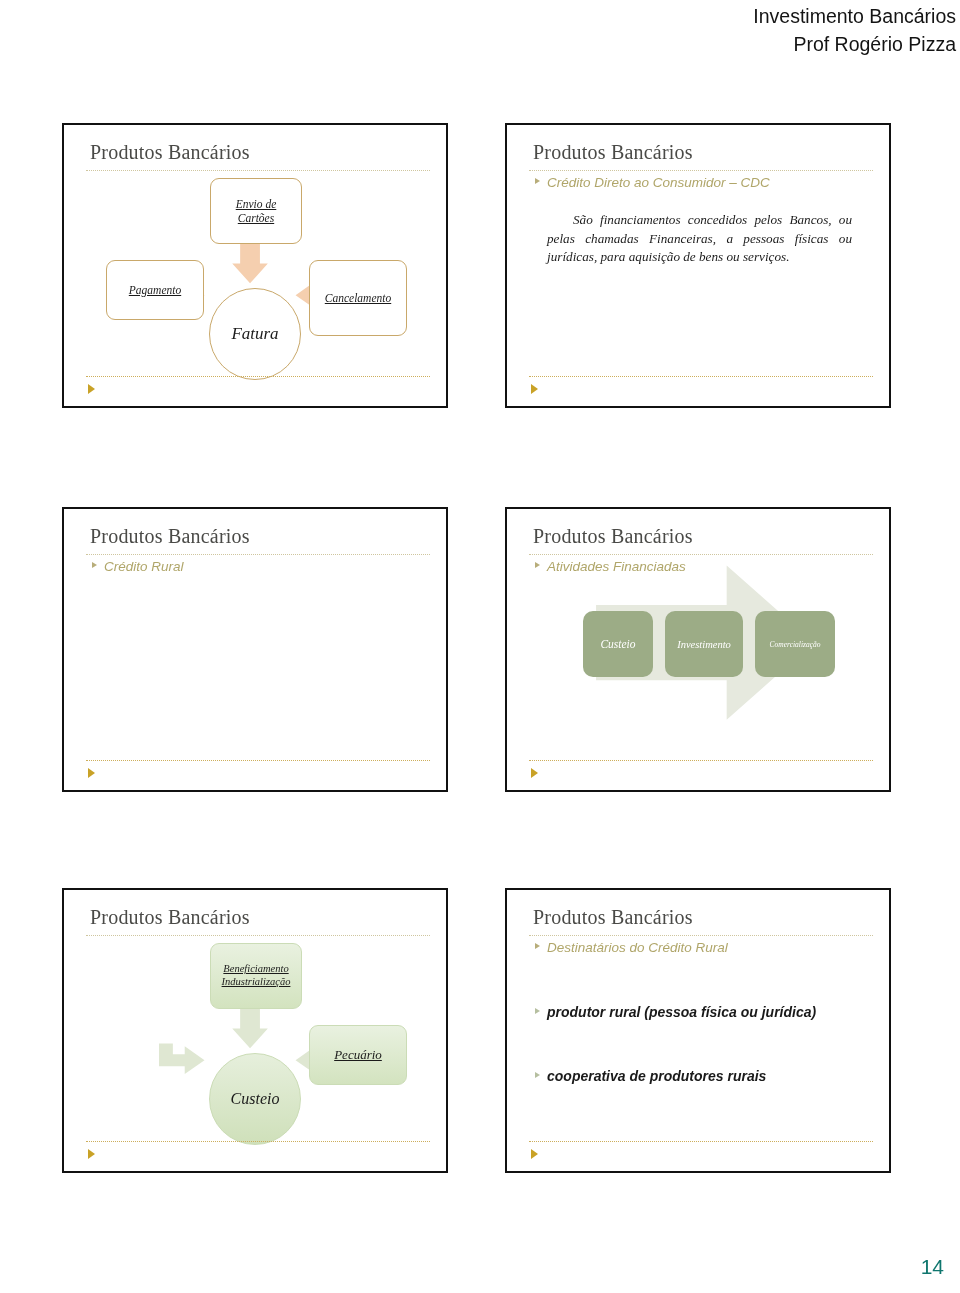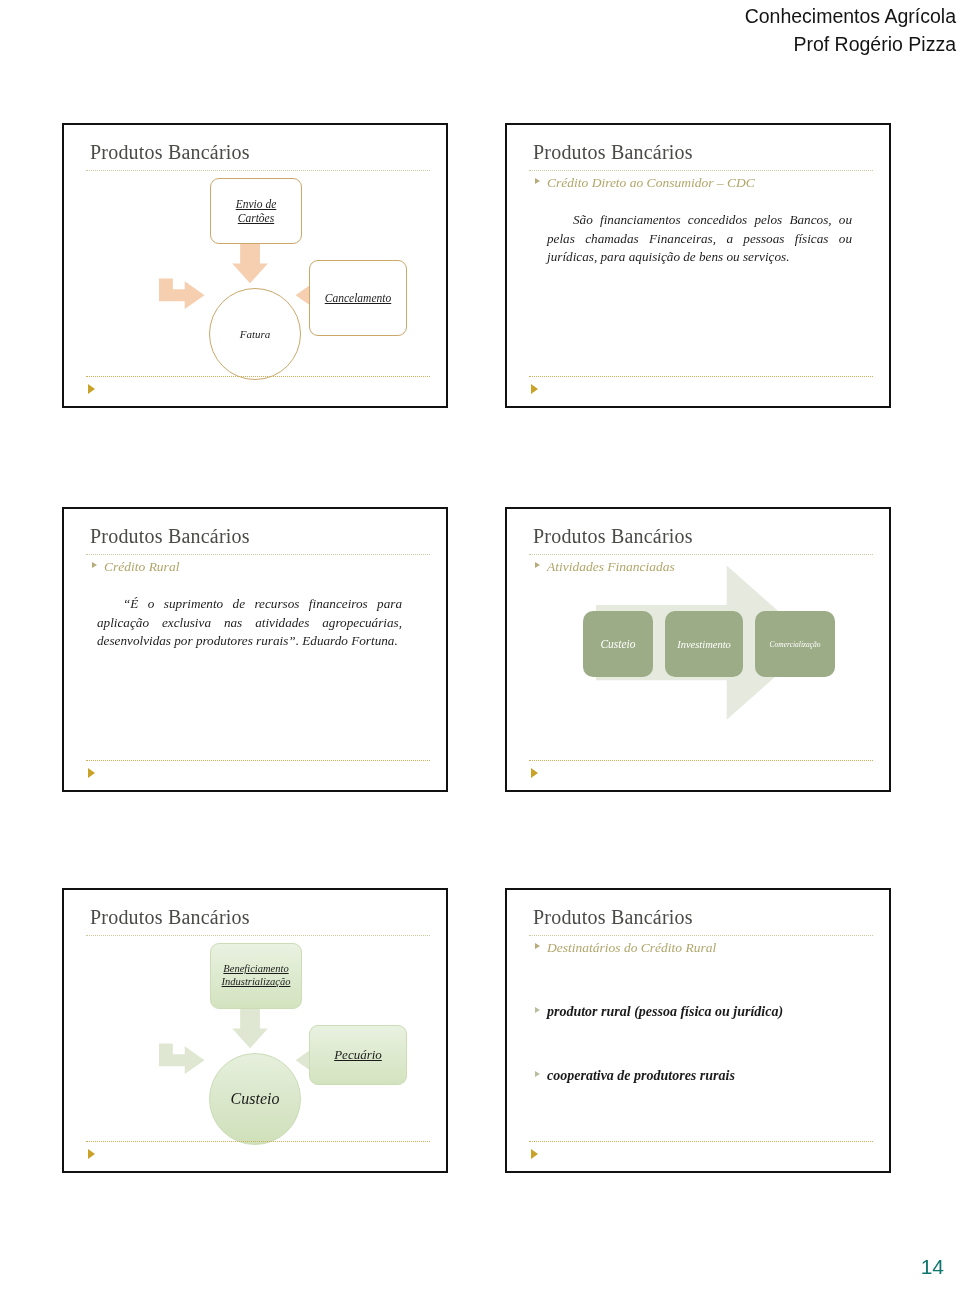--- a/index.html
+++ b/index.html
@@ -117,21 +117,21 @@
     border-bottom: 3.5px solid transparent;
     margin-right: 7px;
     position: relative;
     top: -3px;
     flex: none;
   }
   .bullet-tri.sub {
     border-left-color: #b6bfa0;
   }
   .bullet-text {
-    font-family: Liberation Serif, serif;
+    font-family: Liberation Sans, sans-serif;
     font-style: italic;
     font-size: 13.5px;
     color: #b0a66a;
     text-align: right;
   }
   .bullet-text.dark {
     color: #1a1a1a;
     font-weight: bold;
     font-size: 14px;
   }
@@ -176,21 +176,21 @@
   
   .gold .dbox {
     background: #ffffff;
     border: 1.2px solid #c9a86a;
     font-size: 11.5px;
     color: #1b1b1b;
   }
   .gold .dcircle {
     background: #ffffff;
     border: 1.2px solid #c9a86a;
-    font-size: 11px;
+    font-size: 17px;
     color: #1b1b1b;
   }
   
   .green .dbox {
     background: linear-gradient(180deg,#e9f1e0 0%, #d3e3bf 100%);
     border: 1px solid #cbdcb6;
     font-size: 10.5px;
     color: #1b1b1b;
   }
   .green .dcircle {
@@ -225,40 +225,43 @@
     font-family: "Liberation Sans", sans-serif;
     font-size: 21px;
     color: #0f766e;
   }
 </style>
 </head>
 <body>
 
 <div class="page-header">
   <div class="hdr-right">
-    <div>Conhecimentos Agrícola</div>
+    <div>Investimento Bancários</div>
     <div>Prof Rogério Pizza</div>
   </div>
 </div>
 
 <div class="slide r1c1">
   <div class="slide-inner">
     <div class="slide-title">Produtos Bancários</div>
     <div class="title-rule"></div>
 
     <div class="diagram gold">
       <svg class="arrow-svg" viewBox="0 0 386 285">
 
         <polygon points="178,118 198,118 198,140 206,140 188,160 170,140 178,140" fill="#f5cfaf"></polygon>
 
         <path d="M 96,155 L 110,155 L 110,166 L 122,166 L 122,158 L 142,172 L 122,186 L 122,178 L 96,178 Z" fill="#f5cfaf"></path>
 
         <path d="M 280,155 L 266,155 L 266,166 L 254,166 L 254,158 L 234,172 L 254,186 L 254,178 L 280,178 Z" fill="#f5cfaf"></path>
       </svg>
 
+      <div class="dbox" style="left:42px; top:135px; width:98px; height:60px;">
+        <span>Pagamento</span>
+      </div>
 
       <div class="dbox" style="left:146px; top:53px; width:92px; height:66px;">
         <span>
           <span>Envio de</span><br>
           <span>Cartões</span>
         </span>
       </div>
 
       <div class="dbox" style="left:245px; top:135px; width:98px; height:76px;">
         <span>Cancelamento</span>
@@ -294,21 +297,20 @@
 <div class="slide r2c1">
   <div class="slide-inner">
     <div class="slide-title">Produtos Bancários</div>
     <div class="title-rule"></div>
 
     <div class="bullet-line" style="left:28px; top:50px;">
       <span class="bullet-tri"></span>
       <span class="bullet-text">Crédito Rural</span>
     </div>
 
-    <div class="body-par" style="left:33px; top:86px; width:305px;">“É o suprimento de recursos financeiros para aplicação exclusiva nas atividades agropecuárias, desenvolvidas por produtores rurais”. Eduardo Fortuna.</div>
 
     <div class="foot-rule"></div>
     <div class="foot-bullet"></div>
   </div>
 </div>
 
 <div class="slide r2c2">
   <div class="slide-inner">
     <div class="slide-title">Produtos Bancários</div>
     <div class="title-rule"></div>

